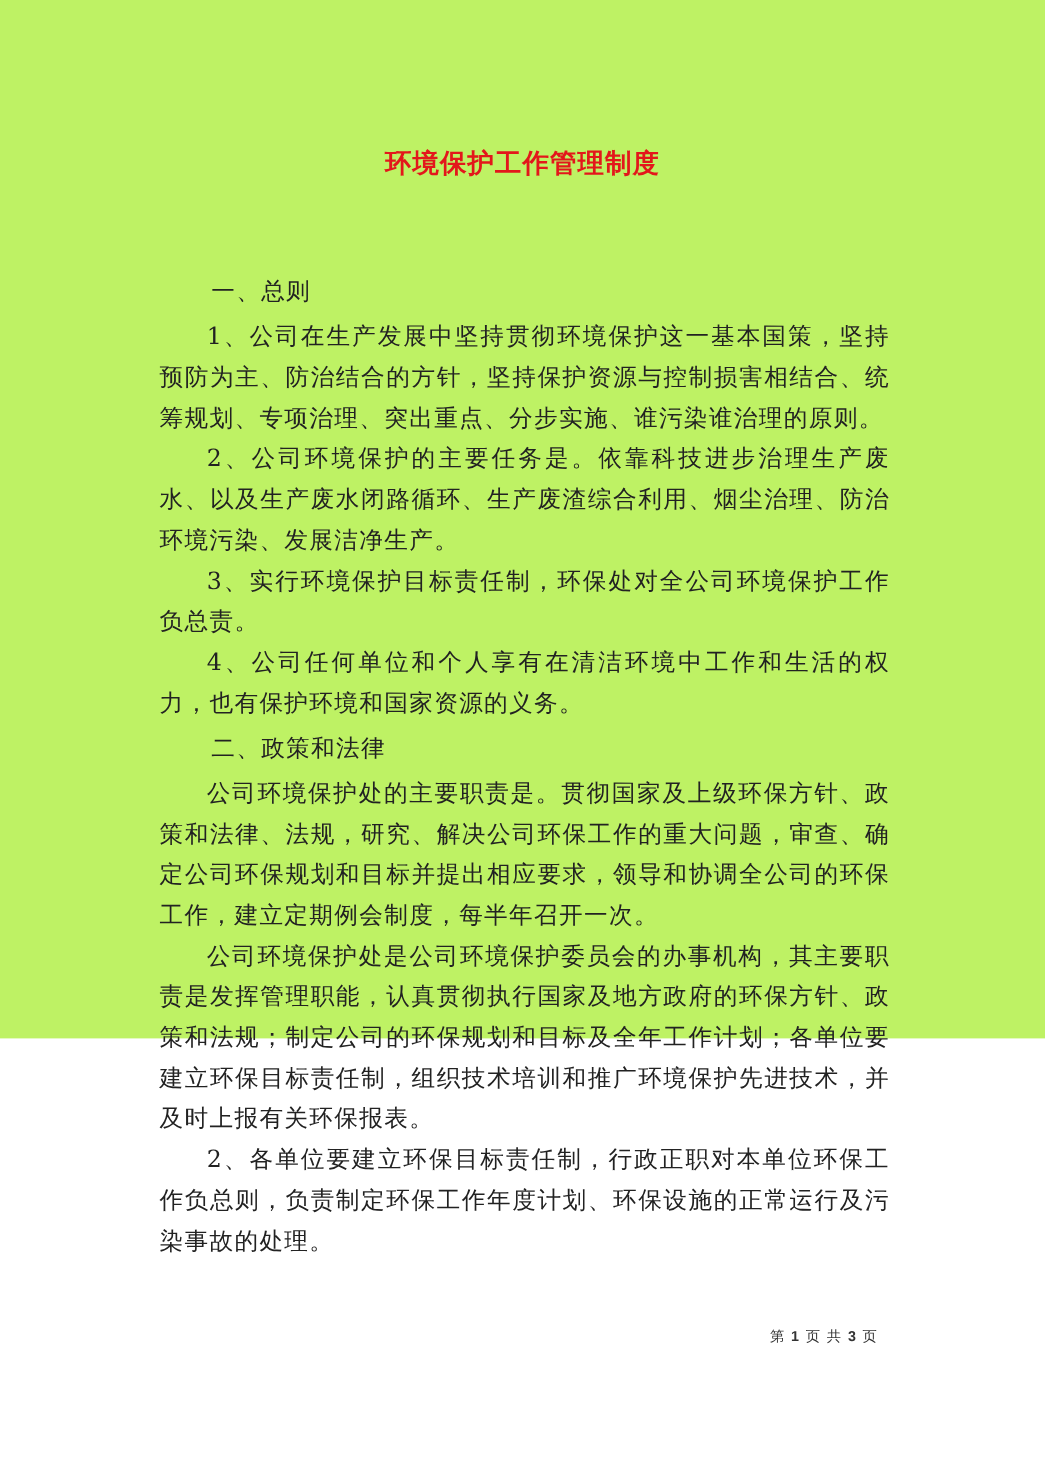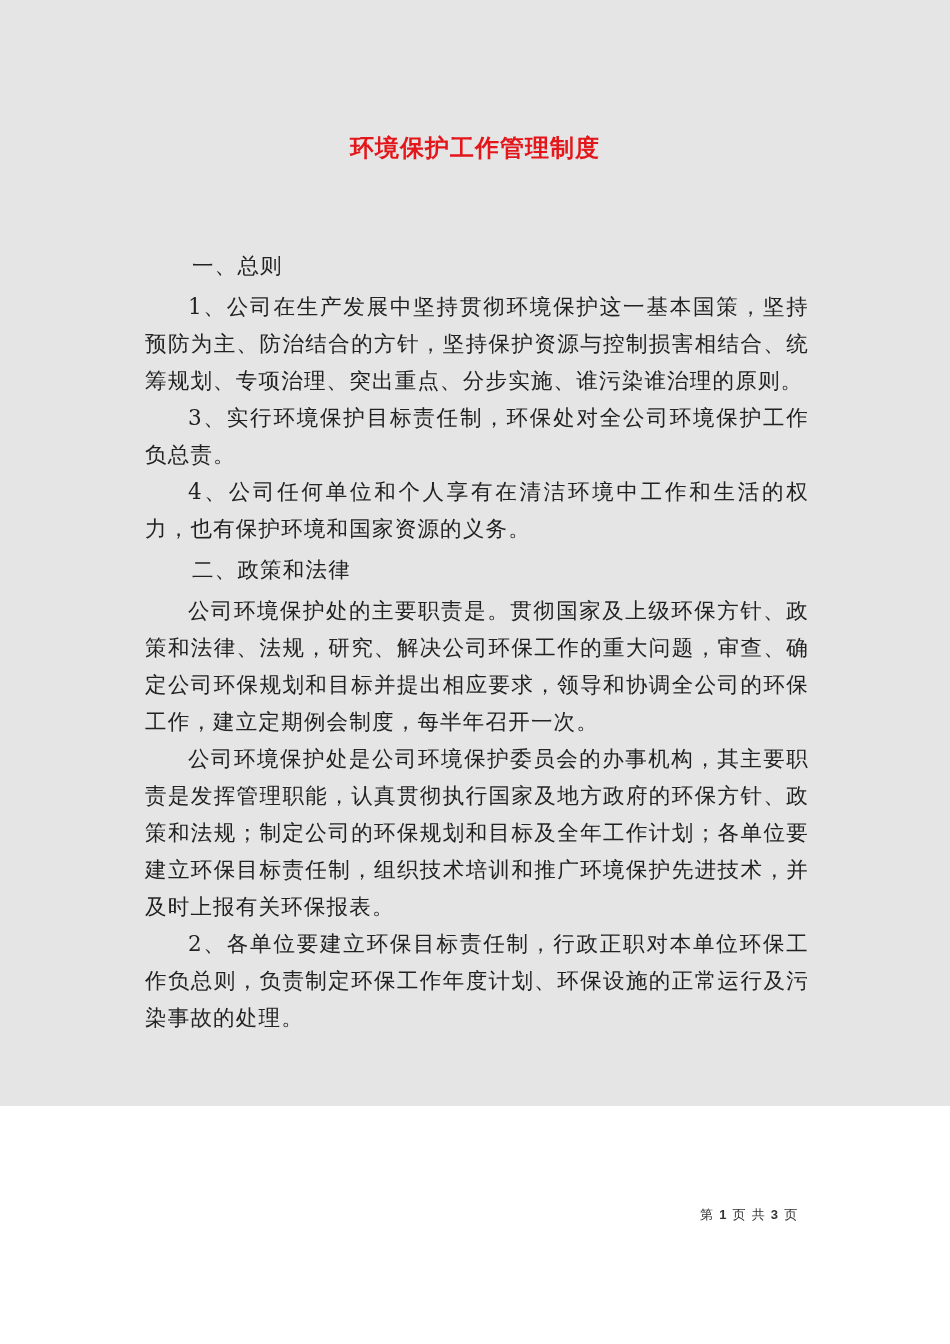--- a/index.html
+++ b/index.html
@@ -11,22 +11,22 @@
       width: 950px;
       height: 1344px;
       position: relative;
       overflow: hidden;
       font-family: "DejaVu Serif", "Liberation Serif", serif;
       color: #222222;
     }
     .page {
       position: absolute;
       left: 0; top: 0;
-      width: 950px; height: 1106px;
-      background: #e5e5e5;
+      width: 950px; height: 944px;
+      background: #bef264;
     }
     .title {
       position: absolute;
       top: 130px;
       left: 0;
       width: 950px;
       text-align: center;
       font-size: 24px;
       font-weight: bold;
       color: #e3171b;
@@ -70,20 +70,21 @@
 </head>
 <body>
 
 <div class="page">
 
   <div class="title">环境保护工作管理制度</div>
 
   <div class="body">
     <p class="heading">一、总则</p>
     <p class="para">1、公司在生产发展中坚持贯彻环境保护这一基本国策，坚持预防为主、防治结合的方针，坚持保护资源与控制损害相结合、统筹规划、专项治理、突出重点、分步实施、谁污染谁治理的原则。</p>
+    <p class="para">2、公司环境保护的主要任务是。依靠科技进步治理生产废水、以及生产废水闭路循环、生产废渣综合利用、烟尘治理、防治环境污染、发展洁净生产。</p>
     <p class="para">3、实行环境保护目标责任制，环保处对全公司环境保护工作负总责。</p>
     <p class="para">4、公司任何单位和个人享有在清洁环境中工作和生活的权力，也有保护环境和国家资源的义务。</p>
     <p class="heading">二、政策和法律</p>
     <p class="para">公司环境保护处的主要职责是。贯彻国家及上级环保方针、政策和法律、法规，研究、解决公司环保工作的重大问题，审查、确定公司环保规划和目标并提出相应要求，领导和协调全公司的环保工作，建立定期例会制度，每半年召开一次。</p>
     <p class="para">公司环境保护处是公司环境保护委员会的办事机构，其主要职责是发挥管理职能，认真贯彻执行国家及地方政府的环保方针、政策和法规；制定公司的环保规划和目标及全年工作计划；各单位要建立环保目标责任制，组织技术培训和推广环境保护先进技术，并及时上报有关环保报表。</p>
     <p class="para">2、各单位要建立环保目标责任制，行政正职对本单位环保工作负总则，负责制定环保工作年度计划、环保设施的正常运行及污染事故的处理。</p>
   </div>
 
   <div class="footer">
     <span>第</span>

